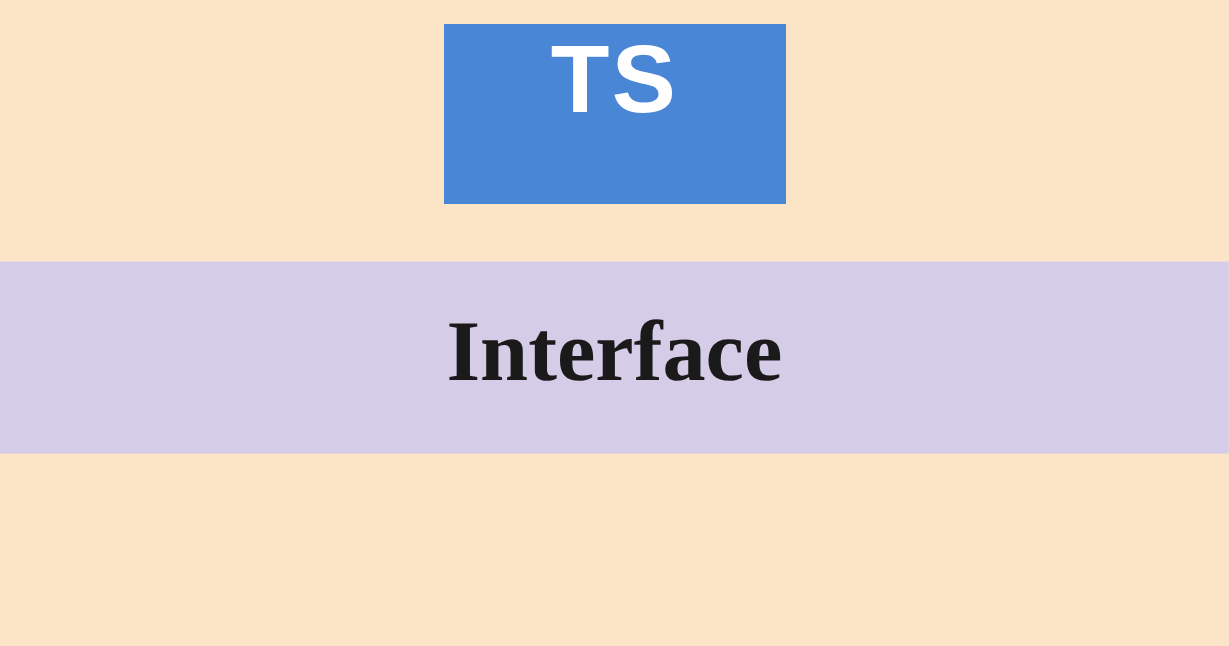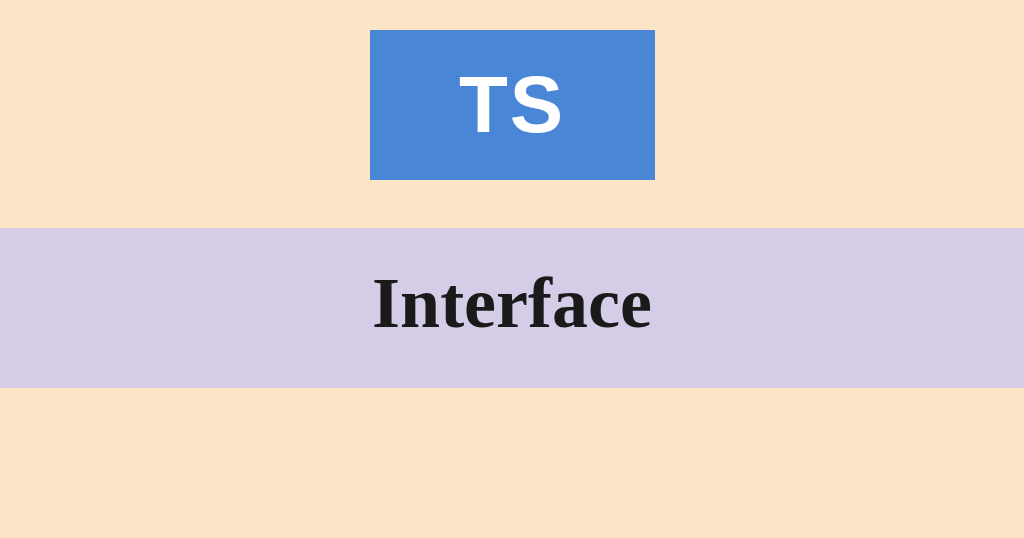--- a/index.html
+++ b/index.html
@@ -13,23 +13,23 @@
       background-color: #fce5c6;
       display: flex;
       flex-direction: column;
       align-items: center;
       overflow: hidden;
     }
     .logo-box {
       background-color: #4a86d6;
       width: 285px;
       height: 150px;
-      margin-top: 30px;
+      margin-top: 20px;
       display: flex;
-      align-items: center;
+      align-items: flex-start;
       justify-content: center;
     }
     .logo-text {
       color: #ffffff;
       font-family: Arial, Helvetica, sans-serif;
       font-weight: bold;
       font-size: 80px;
       letter-spacing: 2px;
     }
     .title-band {

